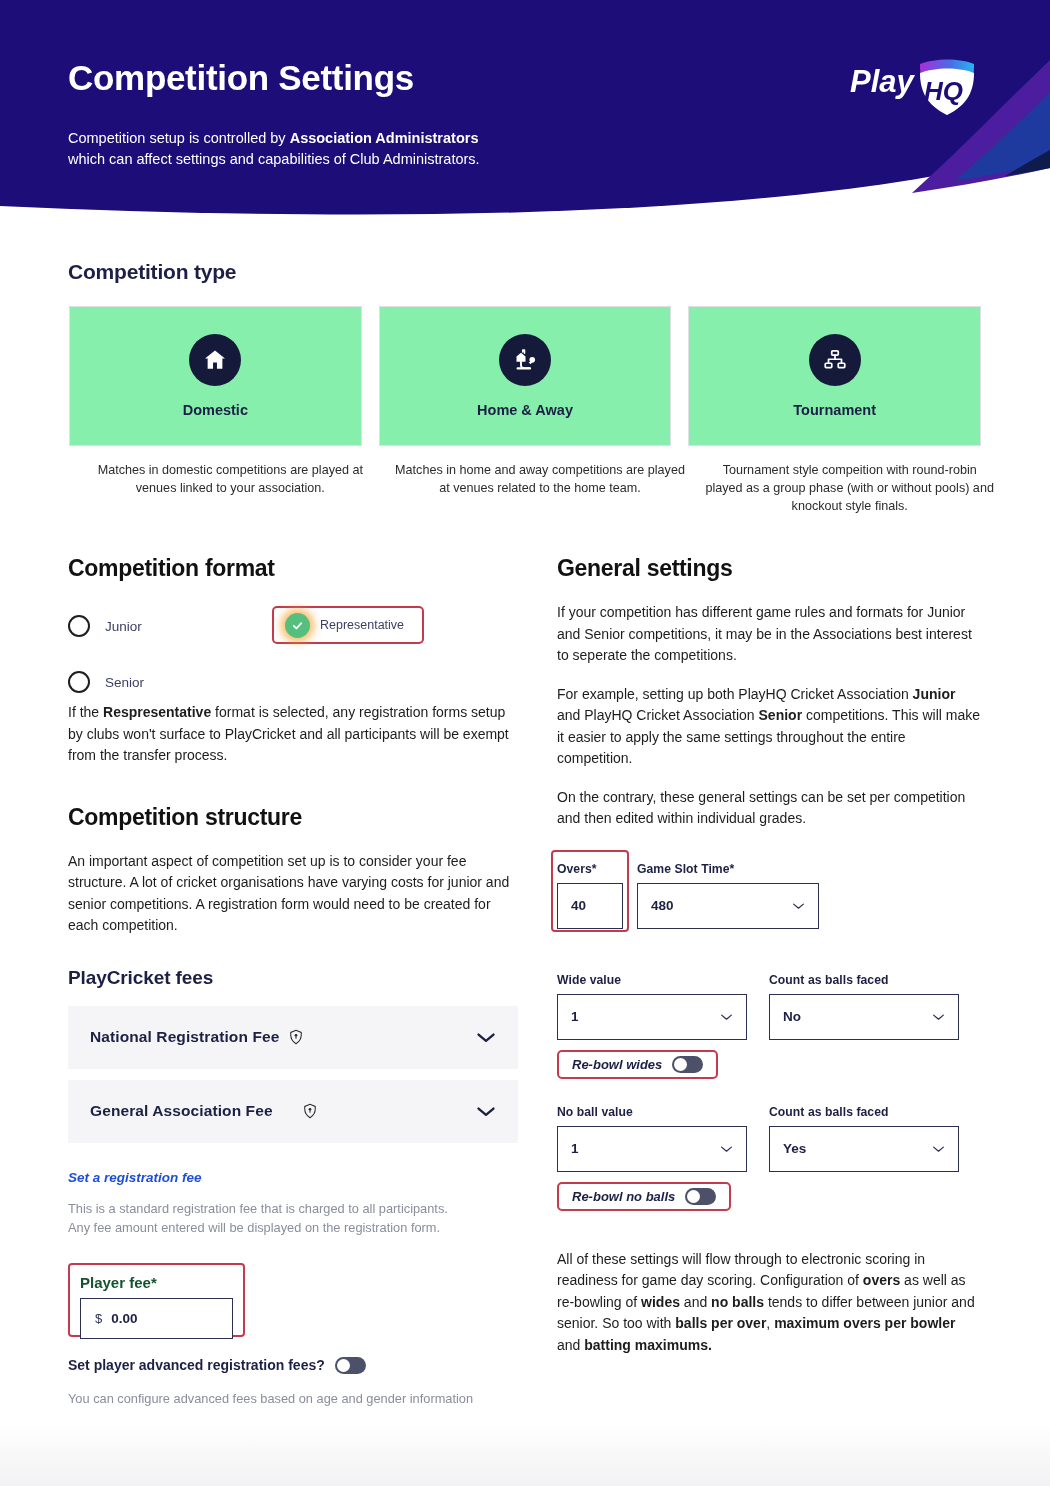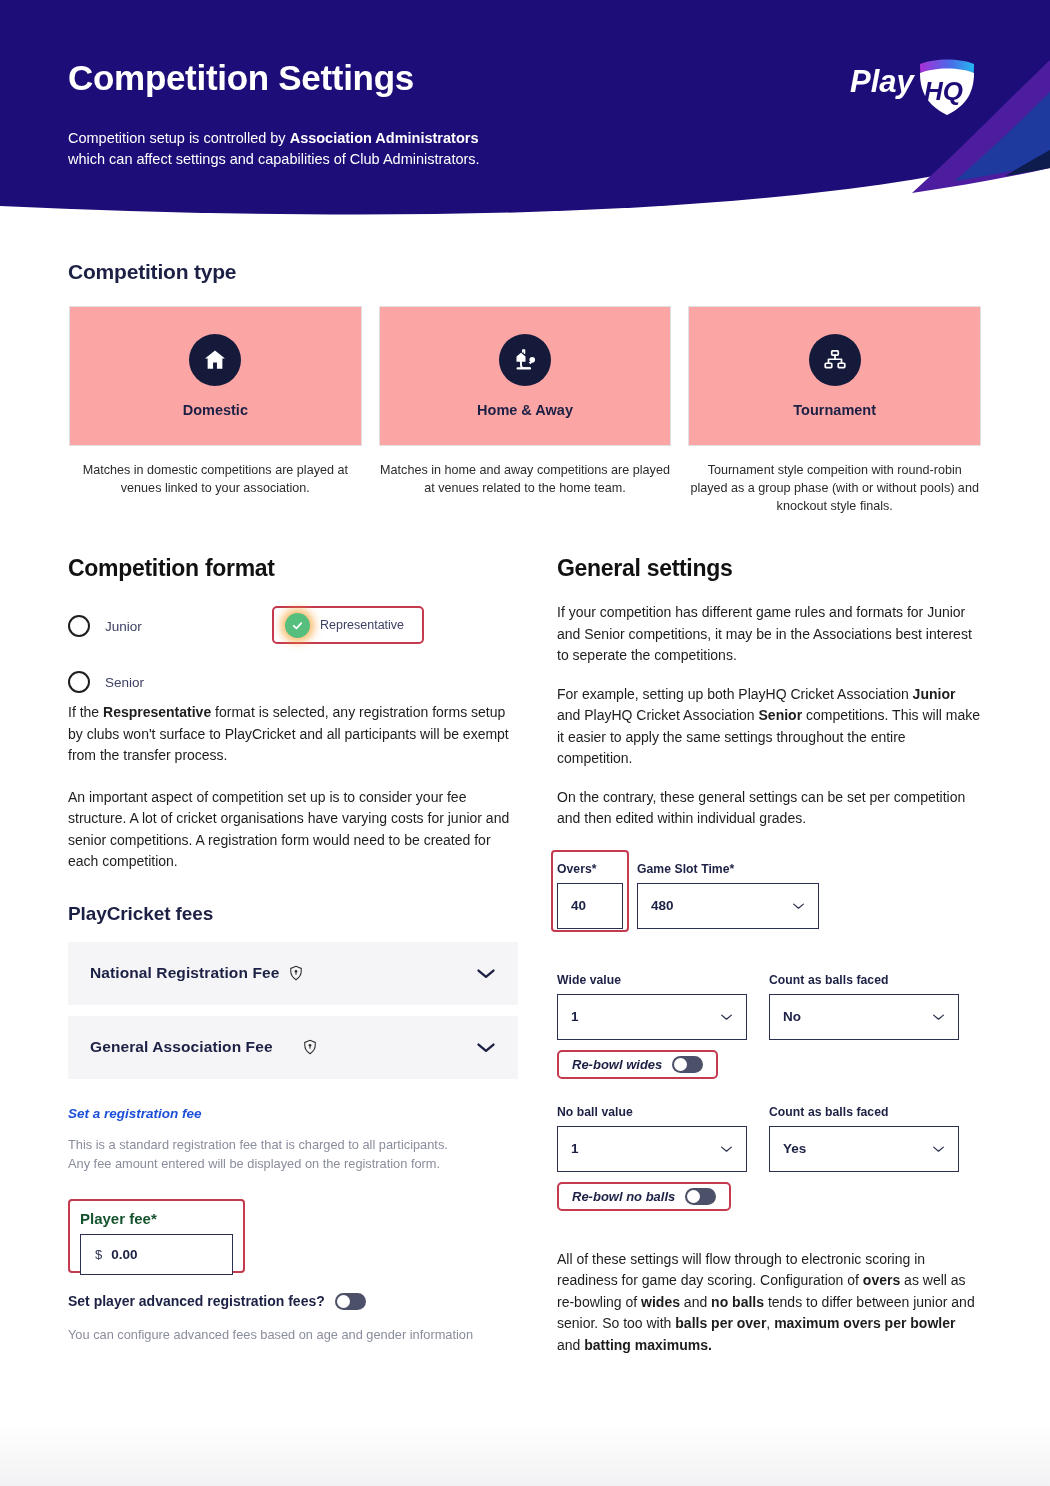--- a/index.html
+++ b/index.html
@@ -42,30 +42,30 @@
   .h-big {
     font-size: 23px; font-weight: bold; color: #111111;
     letter-spacing: -0.3px;
   }
 
   
   #comp-type-title { position: absolute; left: 68px; top: 35px; }
   .type-cards { position: absolute; left: 69px; top: 81px; width: 912px;
     display: flex; gap: 17px; }
   .type-card {
-    width: 293px; height: 140px; border: 1px solid #dfe0e6; background: #fca5a5;
+    width: 293px; height: 140px; border: 1px solid #dfe0e6; background: #86efac;
     display: flex; flex-direction: column; align-items: center;
     justify-content: center; gap: 16px;
   }
   .type-icon {
     width: 52px; height: 52px; border-radius: 50%; background: #151a3a;
     display: flex; align-items: center; justify-content: center;
   }
   .type-label { font-size: 14.5px; font-weight: bold; color: #1c2044; }
-  .type-descs { position: absolute; left: 69px; top: 236px; width: 912px;
+  .type-descs { position: absolute; left: 84px; top: 236px; width: 912px;
     display: flex; gap: 17px; }
   .type-desc {
     width: 293px; font-size: 12.6px; line-height: 18px;
     color: #2b2b2b; text-align: center;
   }
 
   
   .col-left { position: absolute; left: 68px; top: 330px; width: 450px; }
   .col-right { position: absolute; left: 557px; top: 330px; width: 425px; }
 
@@ -283,20 +283,21 @@
             </svg>
           </span>
           <span class="rep-label">Representative</span>
         </div>
       </div>
 
       <div class="para">
         <span>If the </span><b>Respresentative</b><span> format is selected, any registration forms setup by clubs won't surface to PlayCricket and all participants will be exempt from the transfer process.</span>
       </div>
 
+      <div class="h-big" style="margin-top:37px;">Competition structure</div>
 
       <div class="para" style="margin-top:20px;">An important aspect of competition set up is to consider your fee structure. A lot of cricket organisations have varying costs for junior and senior competitions. A registration form would need to be created for each competition.</div>
 
       <div id="reg-fees-title">PlayCricket fees</div>
 
       <div class="fee-row">
         <span class="fee-name">National Registration Fee</span>
         <span class="fee-lock">
           <svg width="14" height="16" viewBox="0 0 24 26" fill="none" stroke="#2b2b2b" stroke-width="1.8">
             <path d="M12 24.5C5 20 3 15 3 9.5V5.2L12 1.5l9 3.7v4.3C21 15 19 20 12 24.5Z"></path>

